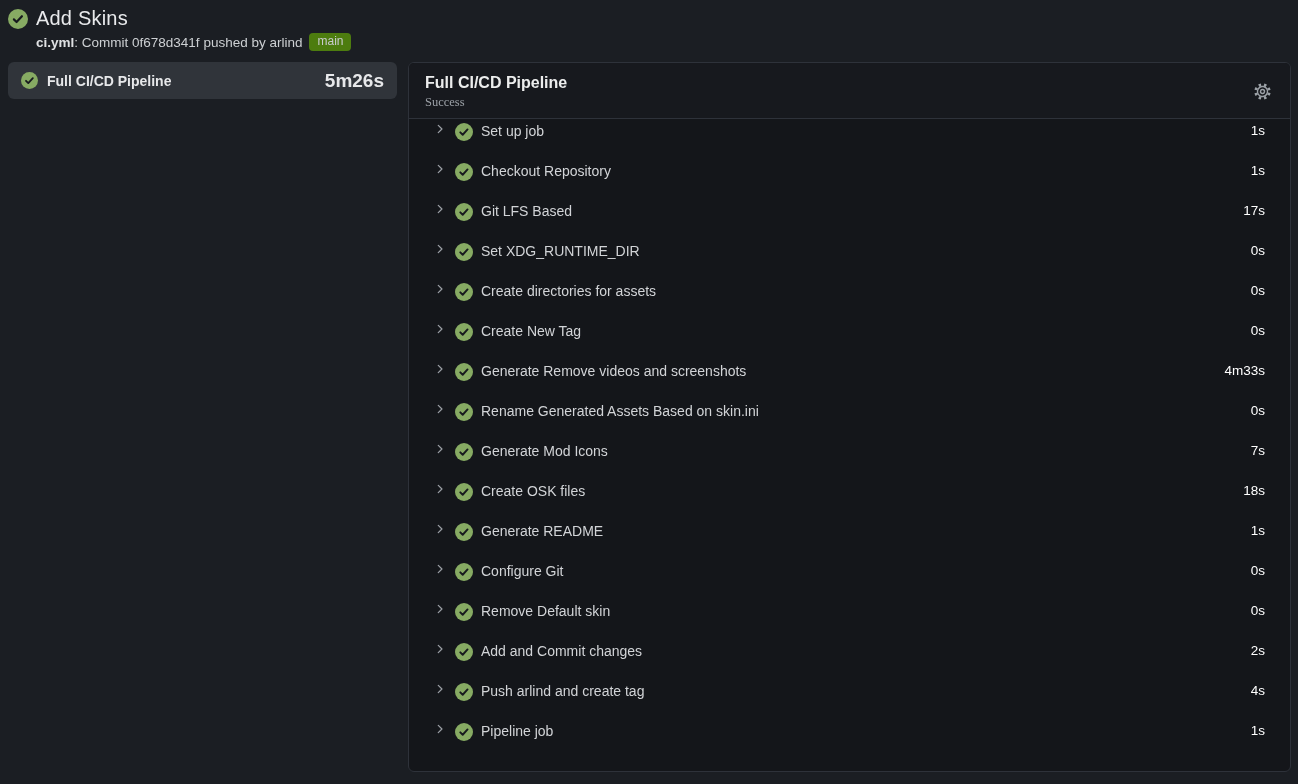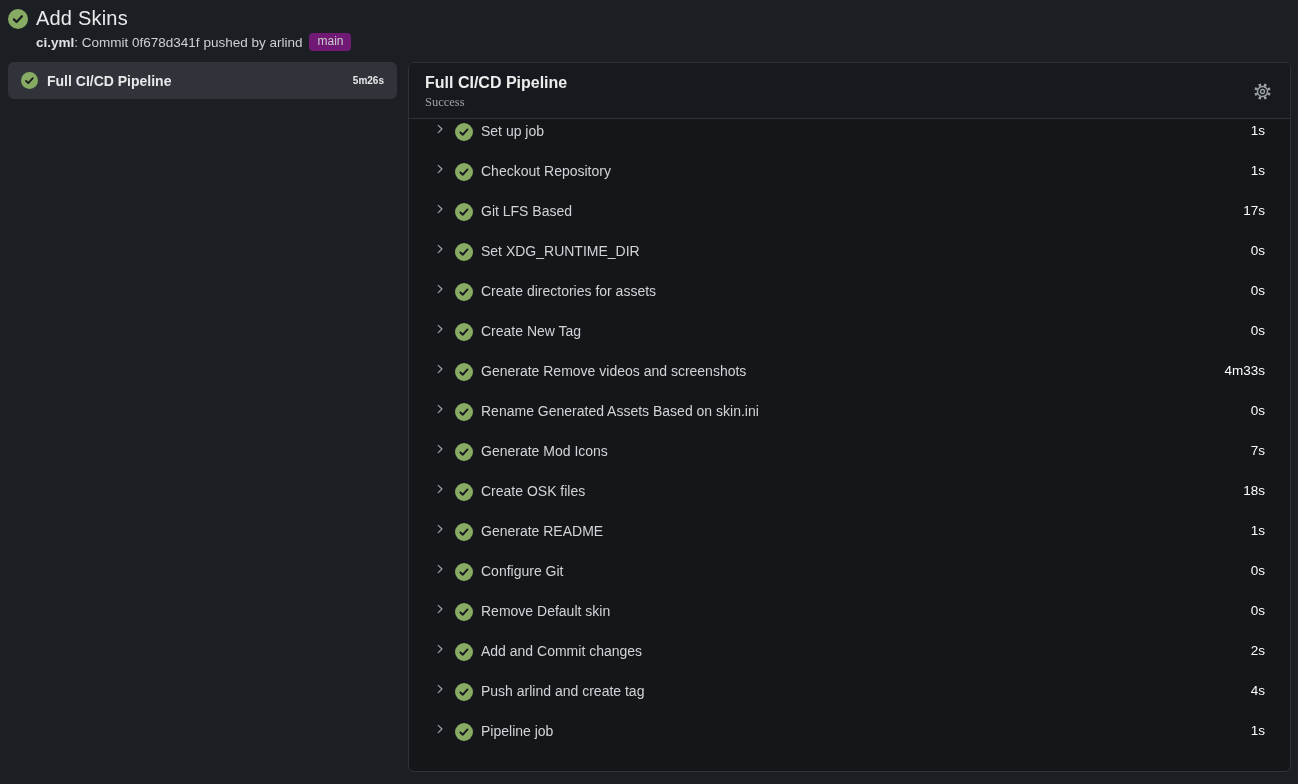--- a/index.html
+++ b/index.html
@@ -20,35 +20,35 @@
   .run-header{padding:7px 10px 5px 8px; flex:0 0 auto;}
   .run-title-row{display:flex; align-items:center; gap:8px;}
   .run-title-row h1{font-size:20px; font-weight:500; color:var(--text-primary); letter-spacing:.2px;}
   .run-subtitle{
     margin-left:28px; margin-top:3px; font-size:13.5px; color:#cdd0d3;
     display:flex; align-items:center;
   }
   .run-subtitle b{font-weight:700; color:#dfe1e3;}
   .run-subtitle .seg{white-space:pre;}
   .branch-badge{
-    margin-left:7px; background:#701a75; color:#c9cbce; font-size:12px;
+    margin-left:7px; background:#4d7c0f; color:#c9cbce; font-size:12px;
     padding:1px 8px 2px; border-radius:4px; line-height:15px; cursor:pointer;
   }
 
   
   .content{flex:1 1 auto; display:flex; padding:6px 7px 12px 8px; min-height:0;}
 
   .jobs-sidebar{width:389px; flex:0 0 389px; margin-right:11px;}
   .job-item{
     height:37px; background:var(--selected-job-bg); border-radius:6px;
     display:flex; align-items:center; gap:9px; padding:0 13px; cursor:pointer;
   }
   .job-item .job-name{flex:1 1 auto; font-size:14px; font-weight:700; color:#e7e8ea;
     white-space:nowrap; overflow:hidden; text-overflow:ellipsis;}
-  .job-item .job-duration{font-size:10px; font-weight:700; color:#e7e8ea;}
+  .job-item .job-duration{font-size:19px; font-weight:700; color:#e7e8ea;}
 
   .job-panel{
     flex:1 1 auto; border:1px solid var(--border); border-radius:6px;
     display:flex; flex-direction:column; overflow:hidden; background:var(--panel-bg);
   }
   .job-panel-header{
     background:var(--panel-header-bg); border-bottom:1px solid var(--border);
     padding:9px 14px 8px 16px; display:flex; align-items:center; justify-content:space-between;
     flex:0 0 auto;
   }

